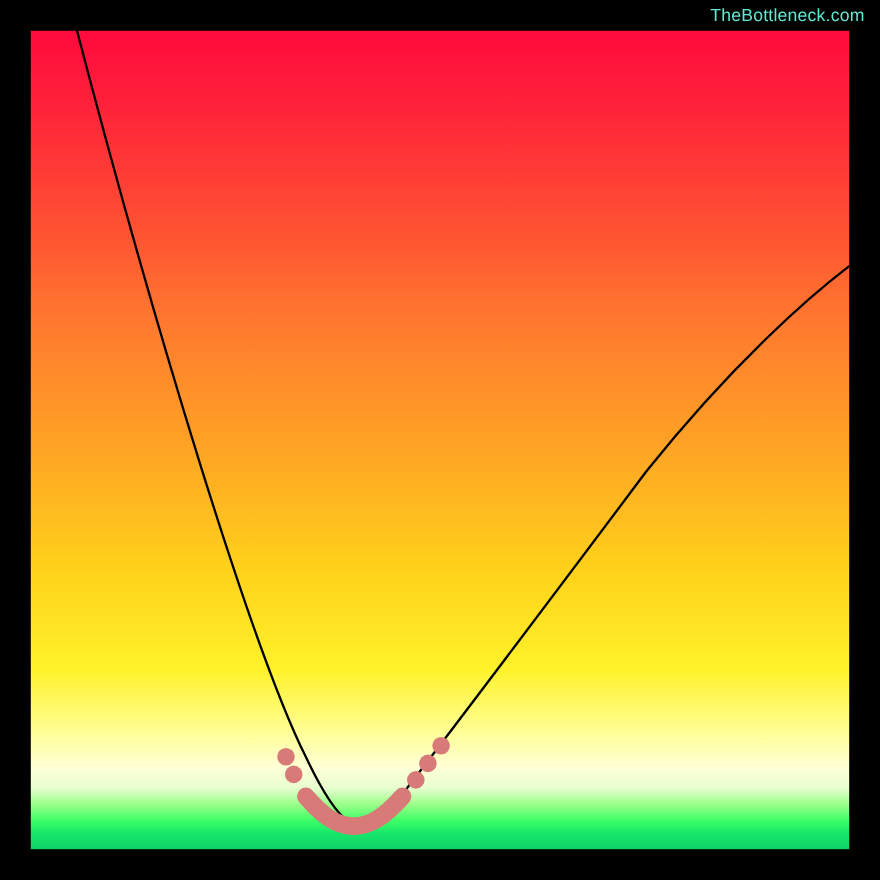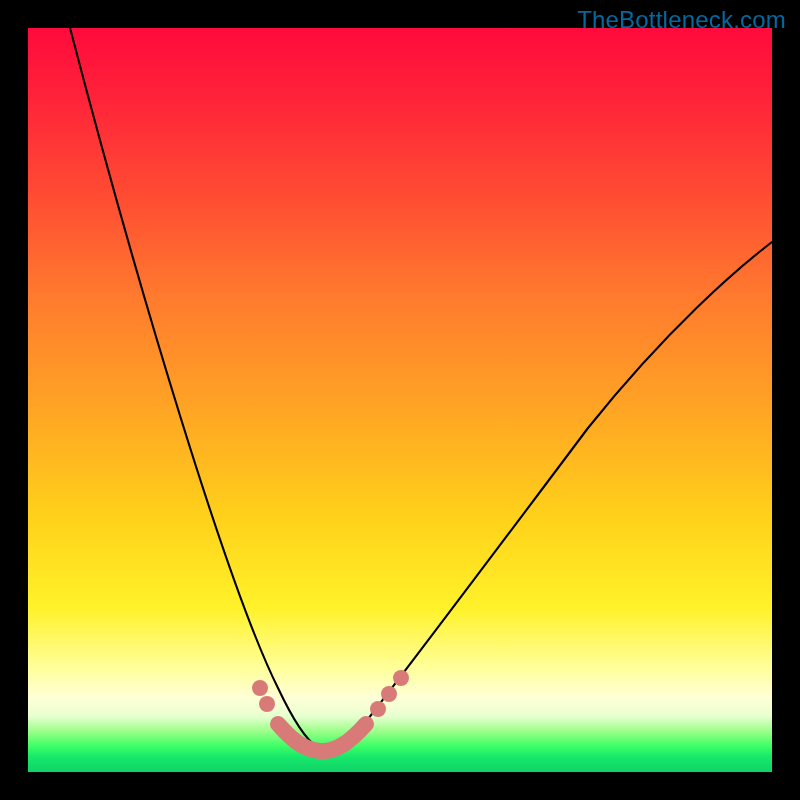--- a/index.html
+++ b/index.html
@@ -38,22 +38,22 @@
       #9cff8a 94.5%,
       #3eff66 96.5%,
       #16e86a 98%,
       #10d268 100%
     );
   }
   .watermark {
     position: absolute;
     top: 6px;
     right: 14px;
-    color: #0369a1;
-    font-size: 24px;
+    color: #5eead4;
+    font-size: 16px;
     letter-spacing: 0.2px;
     user-select: none;
   }
   svg.curve {
     position: absolute;
     inset: 0;
     width: 744px;
     height: 744px;
   }
   .mainpath {

